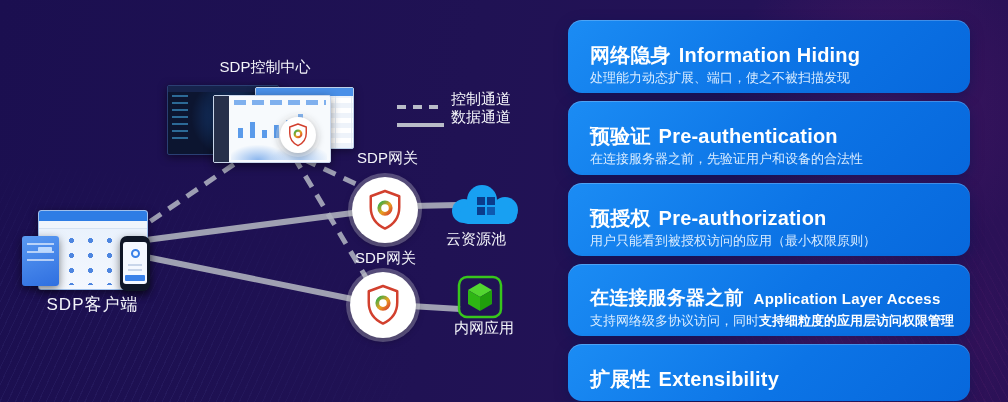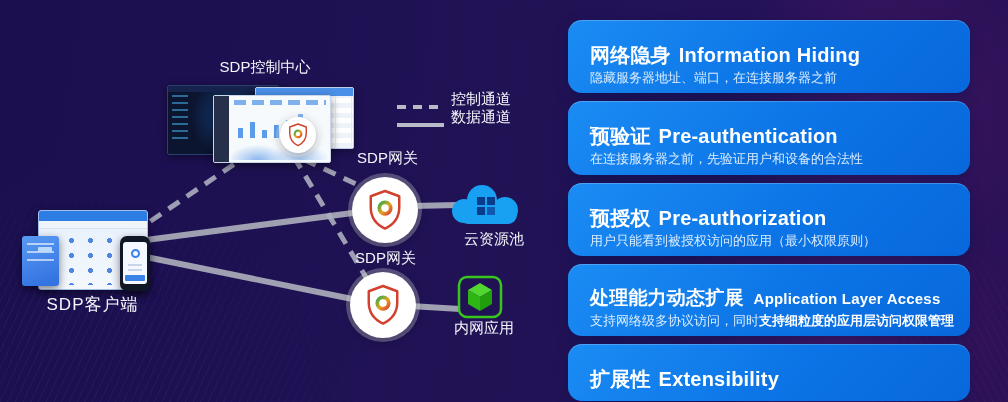--- a/index.html
+++ b/index.html
@@ -205,21 +205,21 @@
         <rect x="12" y="24" width="58" height="18" rx="9"></rect>
       </g>
       <g>
         <rect x="30" y="15" width="8" height="8" fill="#0a3c8c"></rect>
         <rect x="40" y="15" width="8" height="8" fill="#0a3c8c"></rect>
         <rect x="30" y="25" width="8" height="8" fill="#0a3c8c"></rect>
         <rect x="40" y="25" width="8" height="8" fill="#0e5ab0"></rect>
       </g>
     </svg>
   </div>
-  <div class="node-label" style="left:454px; top:230px; width:80px;">云资源池</div>
+  <div class="node-label" style="left:436px; top:230px; width:80px;">云资源池</div>
 
   <div class="cube-wrap">
     <svg width="50" height="46" viewBox="0 0 50 46">
       <rect x="4" y="3" width="42" height="40" rx="8" fill="none" stroke="#38c61c" stroke-width="2.5"></rect>
       <polygon points="25,9 37,16 25,23 13,16" fill="#52d630"></polygon>
       <polygon points="13,16 25,23 25,37 13,30" fill="#2eb714"></polygon>
       <polygon points="37,16 25,23 25,37 37,30" fill="#209e0c"></polygon>
     </svg>
   </div>
   <div class="node-label" style="left:443px; top:319px; width:82px;">内网应用</div>
@@ -240,37 +240,37 @@
       </div>
     </div>
   </div>
   <div class="node-label client-label" style="left:25px; top:293px; width:135px;">SDP客户端</div>
 
   <div class="features">
     <div class="card">
       <div class="card-title">
         <span class="zh">网络隐身</span><span class="en">Information Hiding</span>
       </div>
-      <div class="card-desc">隐藏服务器地址、端口，在连接服务器之前</div>
+      <div class="card-desc">处理能力动态扩展、端口，使之不被扫描发现</div>
     </div>
     <div class="card">
       <div class="card-title">
         <span class="zh">预验证</span><span class="en">Pre-authentication</span>
       </div>
       <div class="card-desc">在连接服务器之前，先验证用户和设备的合法性</div>
     </div>
     <div class="card">
       <div class="card-title">
         <span class="zh">预授权</span><span class="en">Pre-authorization</span>
       </div>
       <div class="card-desc">用户只能看到被授权访问的应用（最小权限原则）</div>
     </div>
     <div class="card">
       <div class="card-title compact">
-        <span class="zh">处理能力动态扩展</span><span class="en">Application Layer Access</span>
+        <span class="zh">在连接服务器之前</span><span class="en">Application Layer Access</span>
       </div>
       <div class="card-desc">
         <span>支持网络级多协议访问，同时</span><b>支持细粒度的应用层访问权限管理</b>
       </div>
     </div>
     <div class="card">
       <div class="card-title">
         <span class="zh">扩展性</span><span class="en">Extensibility</span>
       </div>
     </div>

